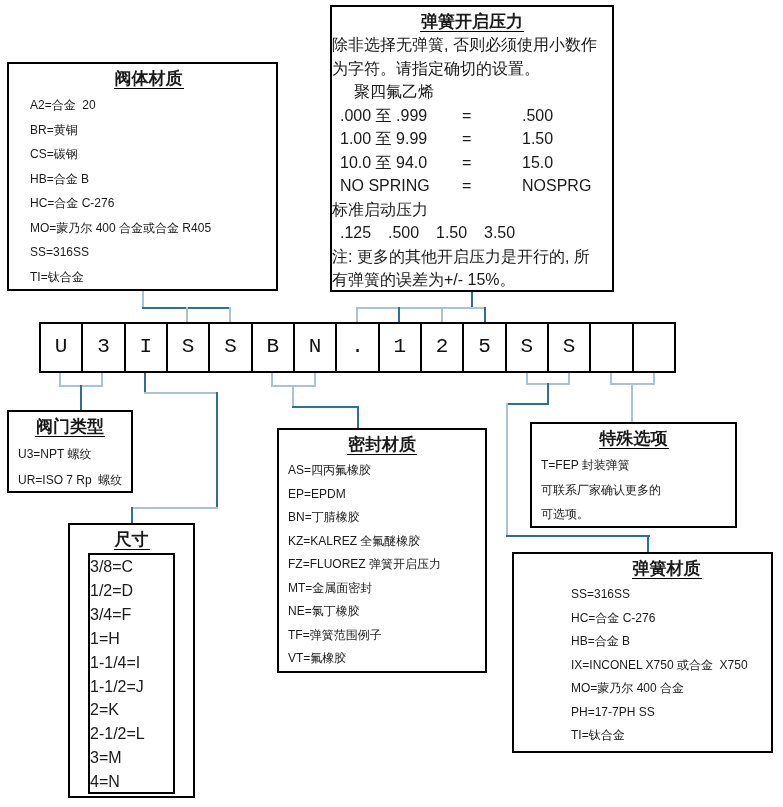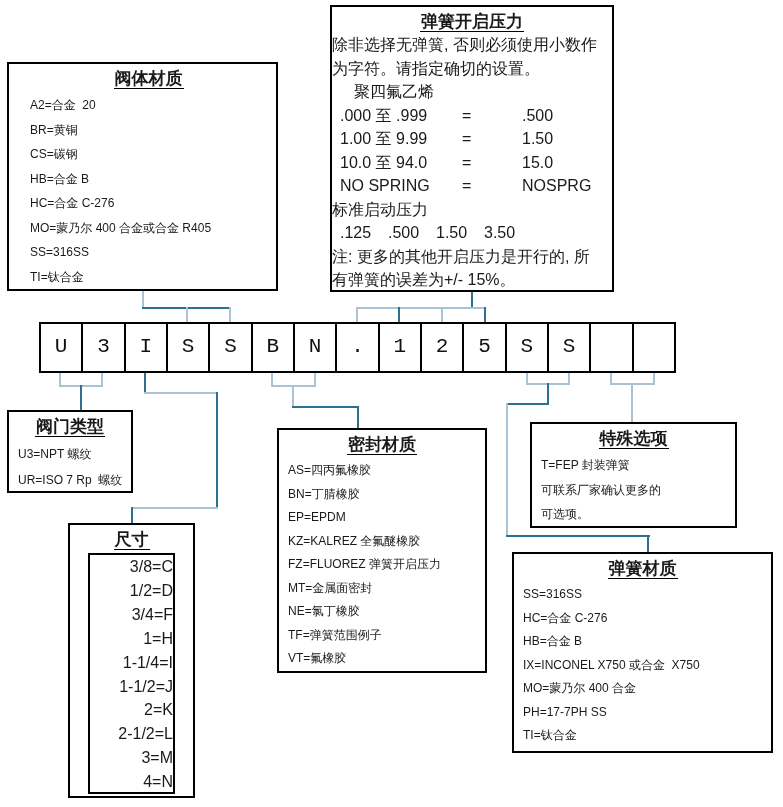--- a/index.html
+++ b/index.html
@@ -69,21 +69,21 @@
   .cells .cell:first-child{border-left:none;}
 
   
   .inner-box{
     margin:2px auto 0 auto;
     width:87px;height:241px;
     border:2px solid #000;
     box-sizing:border-box;
   }
   #box-size .inner-box div{
-    font-size:16px;line-height:23.9px;text-align:right;white-space:pre;
+    font-size:16px;line-height:23.9px;text-align:left;white-space:pre;
   }
 
   
   .ln{position:absolute;}
   .v{width:2px;}
   .h{height:2px;}
   .light{background:#a9c2d4;}
   .dark{background:#2f6f8f;}
 </style>
 </head>
@@ -177,43 +177,43 @@
         <div>4=N</div>
       </div>
   </div>
 
   <div class="box" id="box-seal" style="left:253px;top:428px;width:210px;height:245px;margin-left:24px;">
     <div class="box-title">
       <span>密封材质</span>
     </div>
     <div class="box-items">
         <div>AS=四丙氟橡胶</div>
+        <div>EP=EPDM</div>
         <div>BN=丁腈橡胶</div>
-        <div>EP=EPDM</div>
         <div>KZ=KALREZ 全氟醚橡胶</div>
         <div>FZ=FLUOREZ 弹簧开启压力</div>
         <div>MT=金属面密封</div>
         <div>NE=氯丁橡胶</div>
         <div>TF=弹簧范围例子</div>
         <div>VT=氟橡胶</div>
       </div>
   </div>
 
   <div class="box" id="box-special" style="left:530px;top:422px;width:207px;height:106px;">
     <div class="box-title">
       <span>特殊选项</span>
     </div>
     <div class="box-items">
         <div>T=FEP 封装弹簧</div>
         <div>可联系厂家确认更多的</div>
         <div>可选项。</div>
       </div>
   </div>
 
-  <div class="box" id="box-spring-mat" style="left:512px;top:552px;width:261px;height:201px;">
+  <div class="box" id="box-spring-mat" style="left:512px;top:552px;width:261px;height:201px;padding-left:48px;">
     <div class="box-title">
       <span>弹簧材质</span>
     </div>
     <div class="box-items">
         <div>SS=316SS</div>
         <div>HC=合金 C-276</div>
         <div>HB=合金 B</div>
         <div>IX=INCONEL X750 或合金  X750</div>
         <div>MO=蒙乃尔 400 合金</div>
         <div>PH=17-7PH SS</div>

